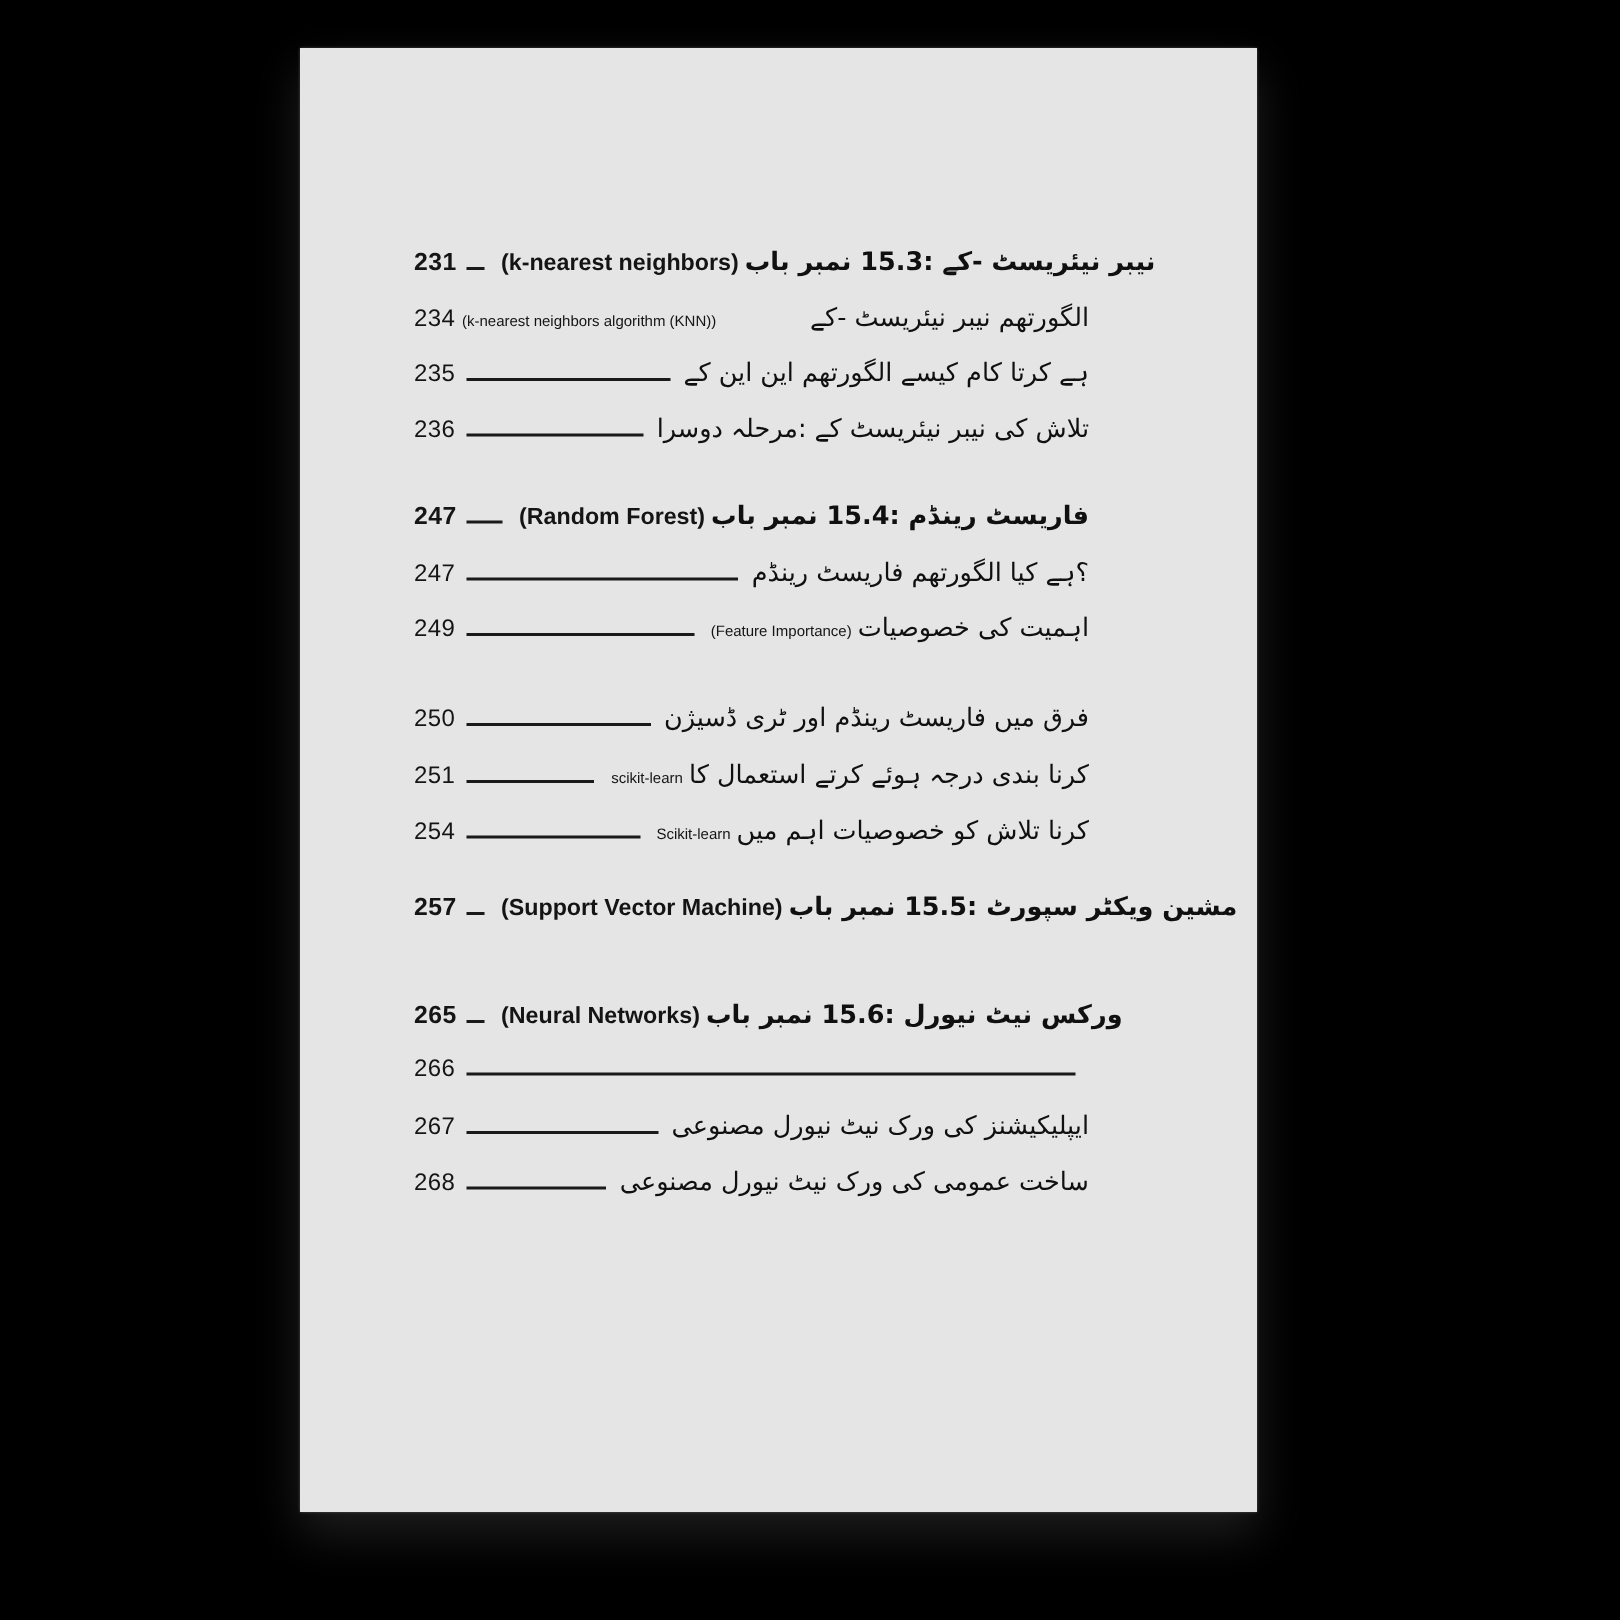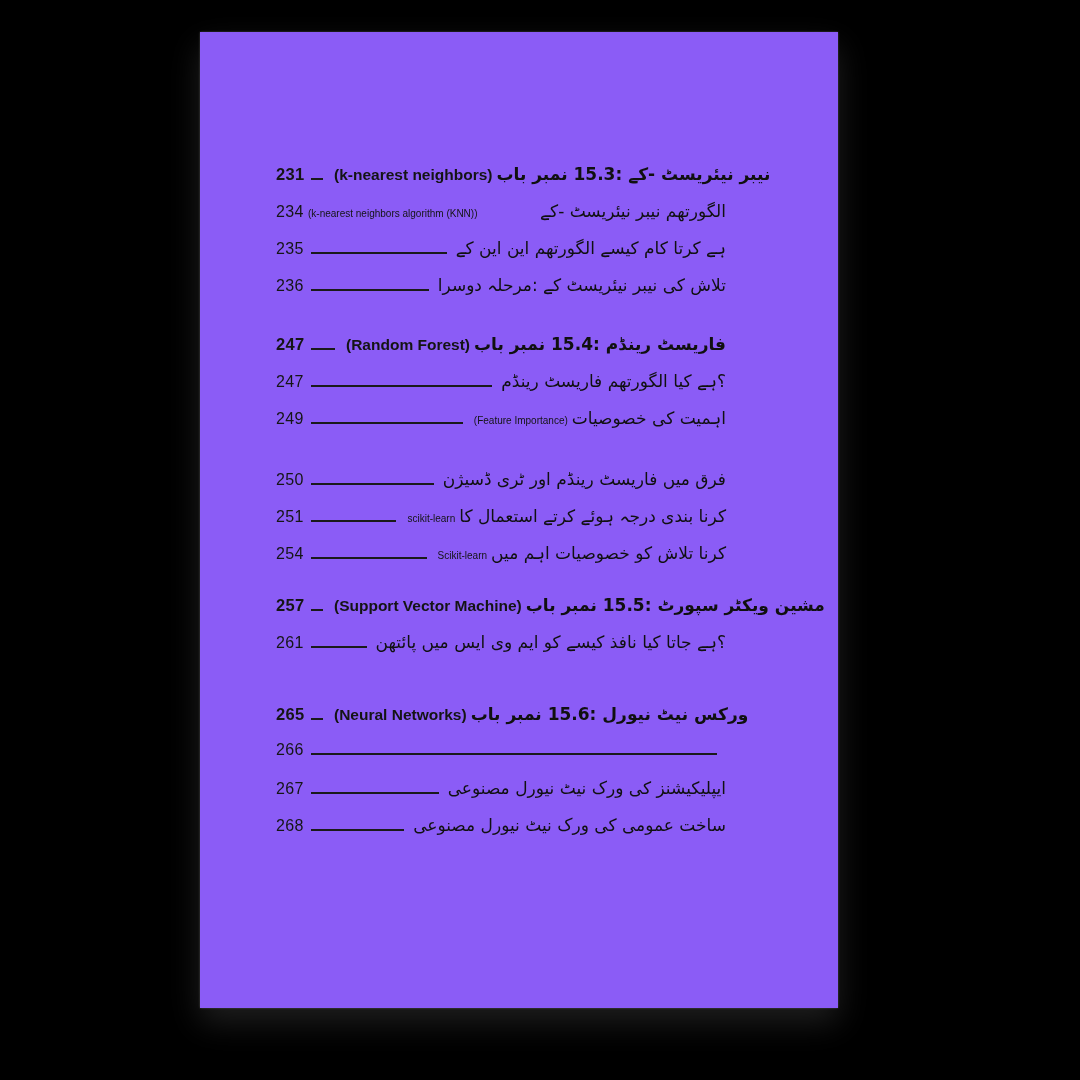--- a/index.html
+++ b/index.html
@@ -7,21 +7,21 @@
     width:1080px;height:1080px;
     background:#000;
     overflow:hidden;
     font-family:"Liberation Sans","DejaVu Sans",sans-serif;
     position:relative;
   }
   .paper{
     position:absolute;
     left:200px;top:32px;
     width:638px;height:976px;
-    background:#8b5cf6;
+    background:#e5e5e5;
     box-shadow:0 14px 30px rgba(110,110,110,0.28), 0 0 2px #444;
     box-sizing:border-box;
     padding:132px 112px 0 76px;
     color:#111;
   }
   .toc{display:block;}
   .group{display:block;}
   .group.g2{margin-top:22px;}
   .group.g3{margin-top:24px;}
   .group.g4{margin-top:15px;}
@@ -129,25 +129,20 @@
           <span class="urdu"><span dir="auto">میں</span> <span dir="auto">اہم</span> <span dir="auto">خصوصیات</span> <span dir="auto">کو</span> <span dir="auto">تلاش</span> <span dir="auto">کرنا</span></span>
         </div>
       </div>
       <div class="group g4">
         <div class="row chapter">
           <span class="num">257</span>
           <span class="leader"></span>
           <span class="latin">(Support Vector Machine)</span>
           <span class="urdu"><span dir="auto">باب</span> <span dir="auto">نمبر</span> <span dir="auto">15.5</span><span dir="ltr">:</span> <span dir="auto">سپورٹ</span> <span dir="auto">ویکٹر</span> <span dir="auto">مشین</span></span>
         </div>
-        <div class="row">
-          <span class="num">261</span>
-          <span class="leader"></span>
-          <span class="urdu"><span dir="auto">پائتھن</span> <span dir="auto">میں</span> <span dir="auto">ایس</span> <span dir="auto">وی</span> <span dir="auto">ایم</span> <span dir="auto">کو</span> <span dir="auto">کیسے</span> <span dir="auto">نافذ</span> <span dir="auto">کیا</span> <span dir="auto">جاتا</span> <span dir="auto">ہے</span><span dir="ltr">؟</span></span>
-        </div>
       </div>
       <div class="group g5">
         <div class="row chapter">
           <span class="num">265</span>
           <span class="leader"></span>
           <span class="latin">(Neural Networks)</span>
           <span class="urdu"><span dir="auto">باب</span> <span dir="auto">نمبر</span> <span dir="auto">15.6</span><span dir="ltr">:</span> <span dir="auto">نیورل</span> <span dir="auto">نیٹ</span> <span dir="auto">ورکس</span></span>
         </div>
         <div class="row">
           <span class="num">266</span>

